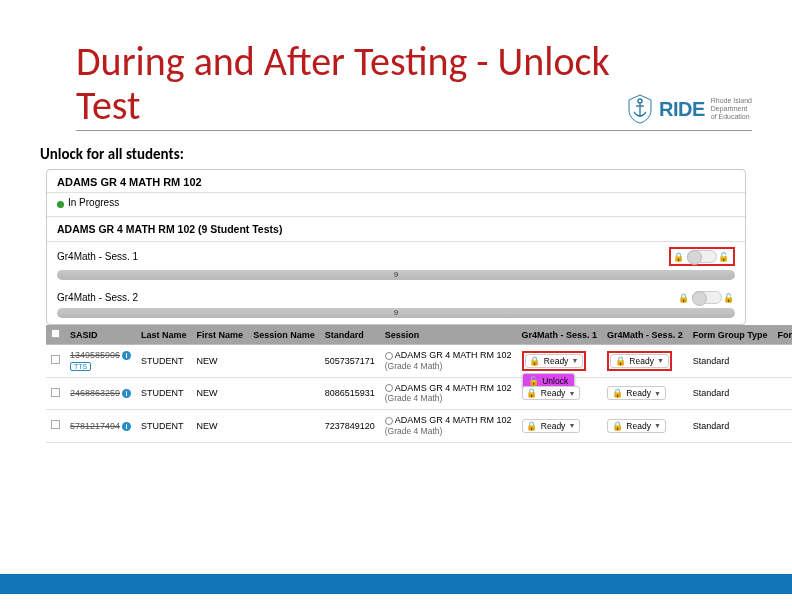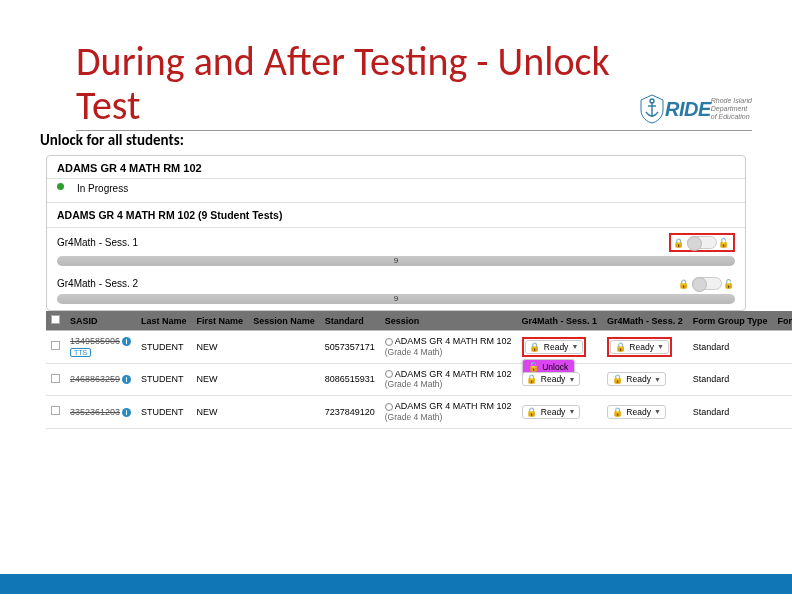--- a/index.html
+++ b/index.html
@@ -27,63 +27,63 @@
     font-family: "Calibri Light", Calibri, Arial, sans-serif;
     font-size: 40px;
     font-weight: 300;
     color: #b91c1c;
     line-height: 1.1;
     flex: 1;
   }
   .ride-logo {
     display: flex;
     align-items: center;
+    gap: 6px;
     padding-bottom: 4px;
-    font-style: italic;
   }
   .ride-shield {
     width: 26px; height: 30px;
     display: flex; align-items: center; justify-content: center;
   }
   .ride-text {
     font-weight: 800;
     font-size: 20px;
     color: #2a7aa8;
     letter-spacing: -0.5px;
   }
   .ride-sub {
     font-size: 7px;
     line-height: 1.1;
     color: #777;
   }
   .section-label {
     font-family: Calibri, Arial, sans-serif;
     font-weight: 700;
     font-size: 15px;
-    margin: 0 0 6px 0;
+    margin: 14px 0 6px 0;
   }
   
   .panel {
     border: 1px solid #ccc;
     border-radius: 4px;
     background: #fff;
     font-size: 10px;
     margin: 0 6px;
   }
   .panel-hdr {
     padding: 6px 10px 4px 10px;
     font-weight: 700;
     font-size: 11px;
     border-bottom: 1px solid #e0e0e0;
   }
   .status-row {
     padding: 4px 10px 8px 10px;
     display: flex;
-    align-items: flex-start;
-    gap: 13px;
+    align-items: flex-end;
+    gap: 4px;
   }
   .dot-green {
     width: 7px; height: 7px; border-radius: 50%; background: #2e9e2e;
     display: inline-block;
   }
   .sub-hdr {
     padding: 6px 10px;
     font-weight: 700;
     border-top: 1px solid #e0e0e0;
     border-bottom: 1px solid #e0e0e0;
@@ -139,21 +139,21 @@
     width: calc(100% - 12px);
     margin: 0 6px;
     border-collapse: collapse;
     font-size: 9px;
   }
   table.stu th {
     text-align: left;
     font-weight: 700;
     border-bottom: 1px solid #bbb;
     padding: 4px 5px;
-    background: #737373;
+    background: #a3a3a3;
     font-size: 9px;
     white-space: nowrap;
   }
   table.stu td {
     border-bottom: 1px solid #e0e0e0;
     padding: 5px 5px;
     vertical-align: middle;
     white-space: nowrap;
   }
   .sasid {
@@ -353,21 +353,21 @@
           <td><span class="status-pill">
               <span class="lock-ic">🔒</span>
               <span>Ready</span>
               <span class="caret">▼</span>
             </span></td>
           <td>Standard</td>
           <td></td>
         </tr>
         <tr>
           <td><span class="cb"></span></td>
-          <td><span class="sasid">3352361203</span><i class="info-ic">i</i></td>
+          <td><span class="sasid">5781217494</span><i class="info-ic">i</i></td>
           <td>STUDENT</td>
           <td>NEW</td>
           <td></td>
           <td>7237849120</td>
           <td class="sess-cell"><span class="open-circle"></span>ADAMS GR 4 MATH RM 102<br><span class="sess-sub">(Grade 4 Math)</span></td>
           <td style="position:relative"><span class="status-pill">
               <span class="lock-ic">🔒</span>
               <span>Ready</span>
               <span class="caret">▼</span>
             </span></td>

